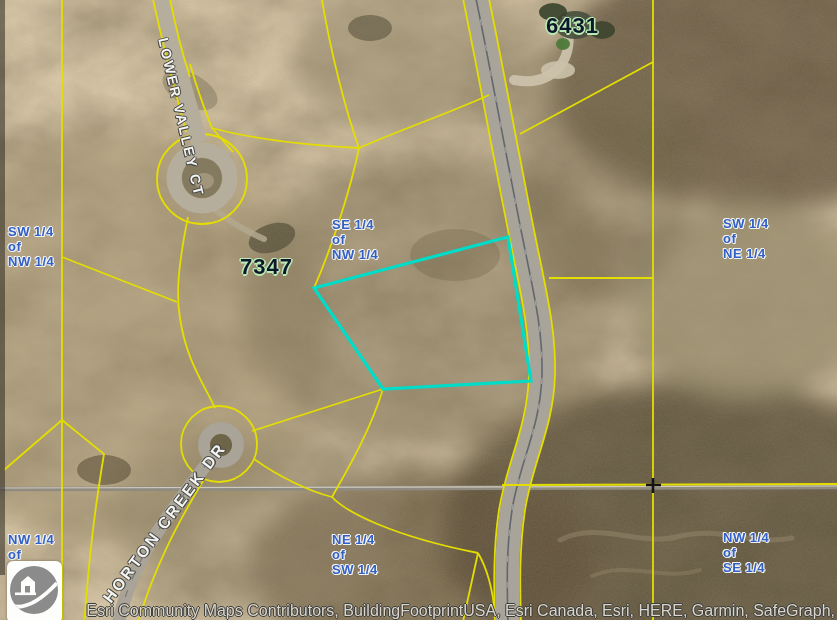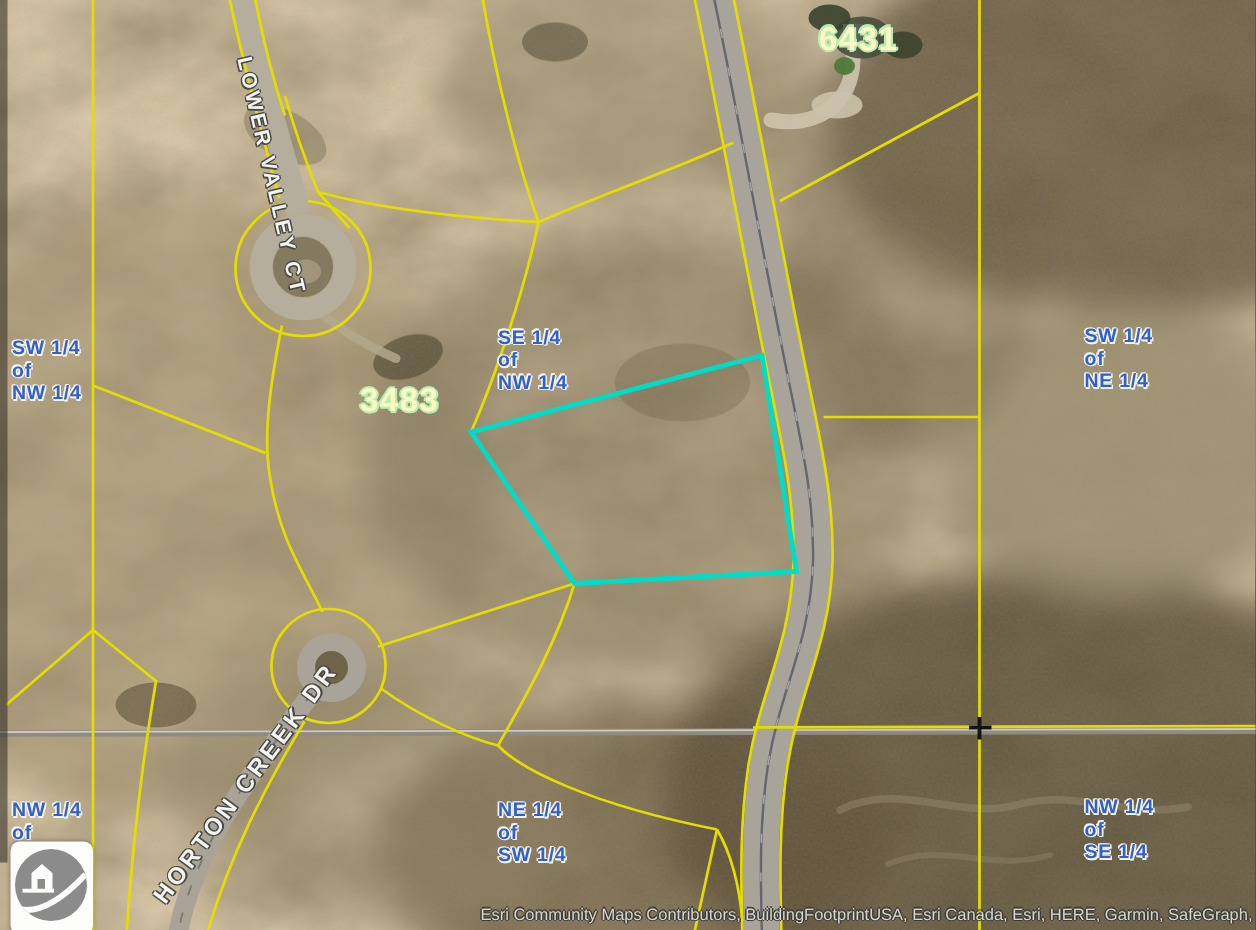--- a/index.html
+++ b/index.html
@@ -10,31 +10,31 @@
   }
   .stage svg.canvas{position:absolute;left:0;top:0;}
   .lbl{position:absolute;white-space:nowrap;pointer-events:none;}
   .quarter{
     font-size:13px;font-weight:bold;line-height:15px;color:#3260c6;
     text-shadow:-1px 0 #f2f2ee,1px 0 #f2f2ee,0 -1px #f2f2ee,0 1px #f2f2ee,1px 1px #f2f2ee,-1px -1px #f2f2ee;
     letter-spacing:.5px;
   }
   .quarter span{display:block;}
   .addr{
-    font-size:22px;font-weight:bold;color:#fef9c3;letter-spacing:1px;
+    font-size:22px;font-weight:bold;color:#0f172a;letter-spacing:1px;
     text-shadow:-1.5px 0 #b9ecb4,1.5px 0 #b9ecb4,0 -1.5px #b9ecb4,0 1.5px #b9ecb4,1px 1px #b9ecb4,-1px -1px #b9ecb4;
   }
   .street{
     font-size:14px;font-weight:bold;color:#f4f4f2;letter-spacing:2px;
     text-shadow:-1px 0 #4a4a46,1px 0 #4a4a46,0 -1px #4a4a46,0 1px #4a4a46,1px 1px #4a4a46;
   }
   .street.lv{left:163px;top:30px;transform:rotate(77deg);transform-origin:0 50%;}
   .street.hc{left:107px;top:592px;transform:rotate(-53.5deg);transform-origin:0 50%;font-size:16px;letter-spacing:2.5px;}
   .attrib{
-    right:2px;bottom:3px;text-align:center;font-size:11px;line-height:13.5px;
+    right:2px;bottom:3px;text-align:center;font-size:16px;line-height:13.5px;
     color:#d9d6cf;
     text-shadow:-1px 0 #3c3c38,1px 0 #3c3c38,0 -1px #3c3c38,0 1px #3c3c38;
   }
   .logo{
     position:absolute;left:7px;top:561px;width:55px;height:62px;
     background:#fdfdfb;border-radius:6px;box-shadow:0 0 3px rgba(0,0,0,.35);
   }
   .q-sw-nw{left:8px;top:224px;}
   .q-se-nw{left:332px;top:217px;}
   .q-sw-ne{left:723px;top:216px;}
@@ -208,21 +208,21 @@
       <span>of</span>
       <span>SW 1/4</span>
   </div>
   <div class="lbl quarter q-nw-se">
     <span>NW 1/4</span>
       <span>of</span>
       <span>SE 1/4</span>
   </div>
 
   <div class="lbl addr a-6431">6431</div>
-  <div class="lbl addr a-6449">3483</div>
+  <div class="lbl addr a-6449">7347</div>
 
   <div class="lbl street lv">LOWER VALLEY CT</div>
   <div class="lbl street hc">HORTON CREEK DR</div>
 
   <div class="lbl attrib">
     <div>Esri Community Maps Contributors, BuildingFootprintUSA, Esri Canada, Esri, HERE, Garmin, SafeGraph,</div>
   </div>
 
   <div class="logo">
     <svg width="55" height="62" viewBox="0 0 55 62">

